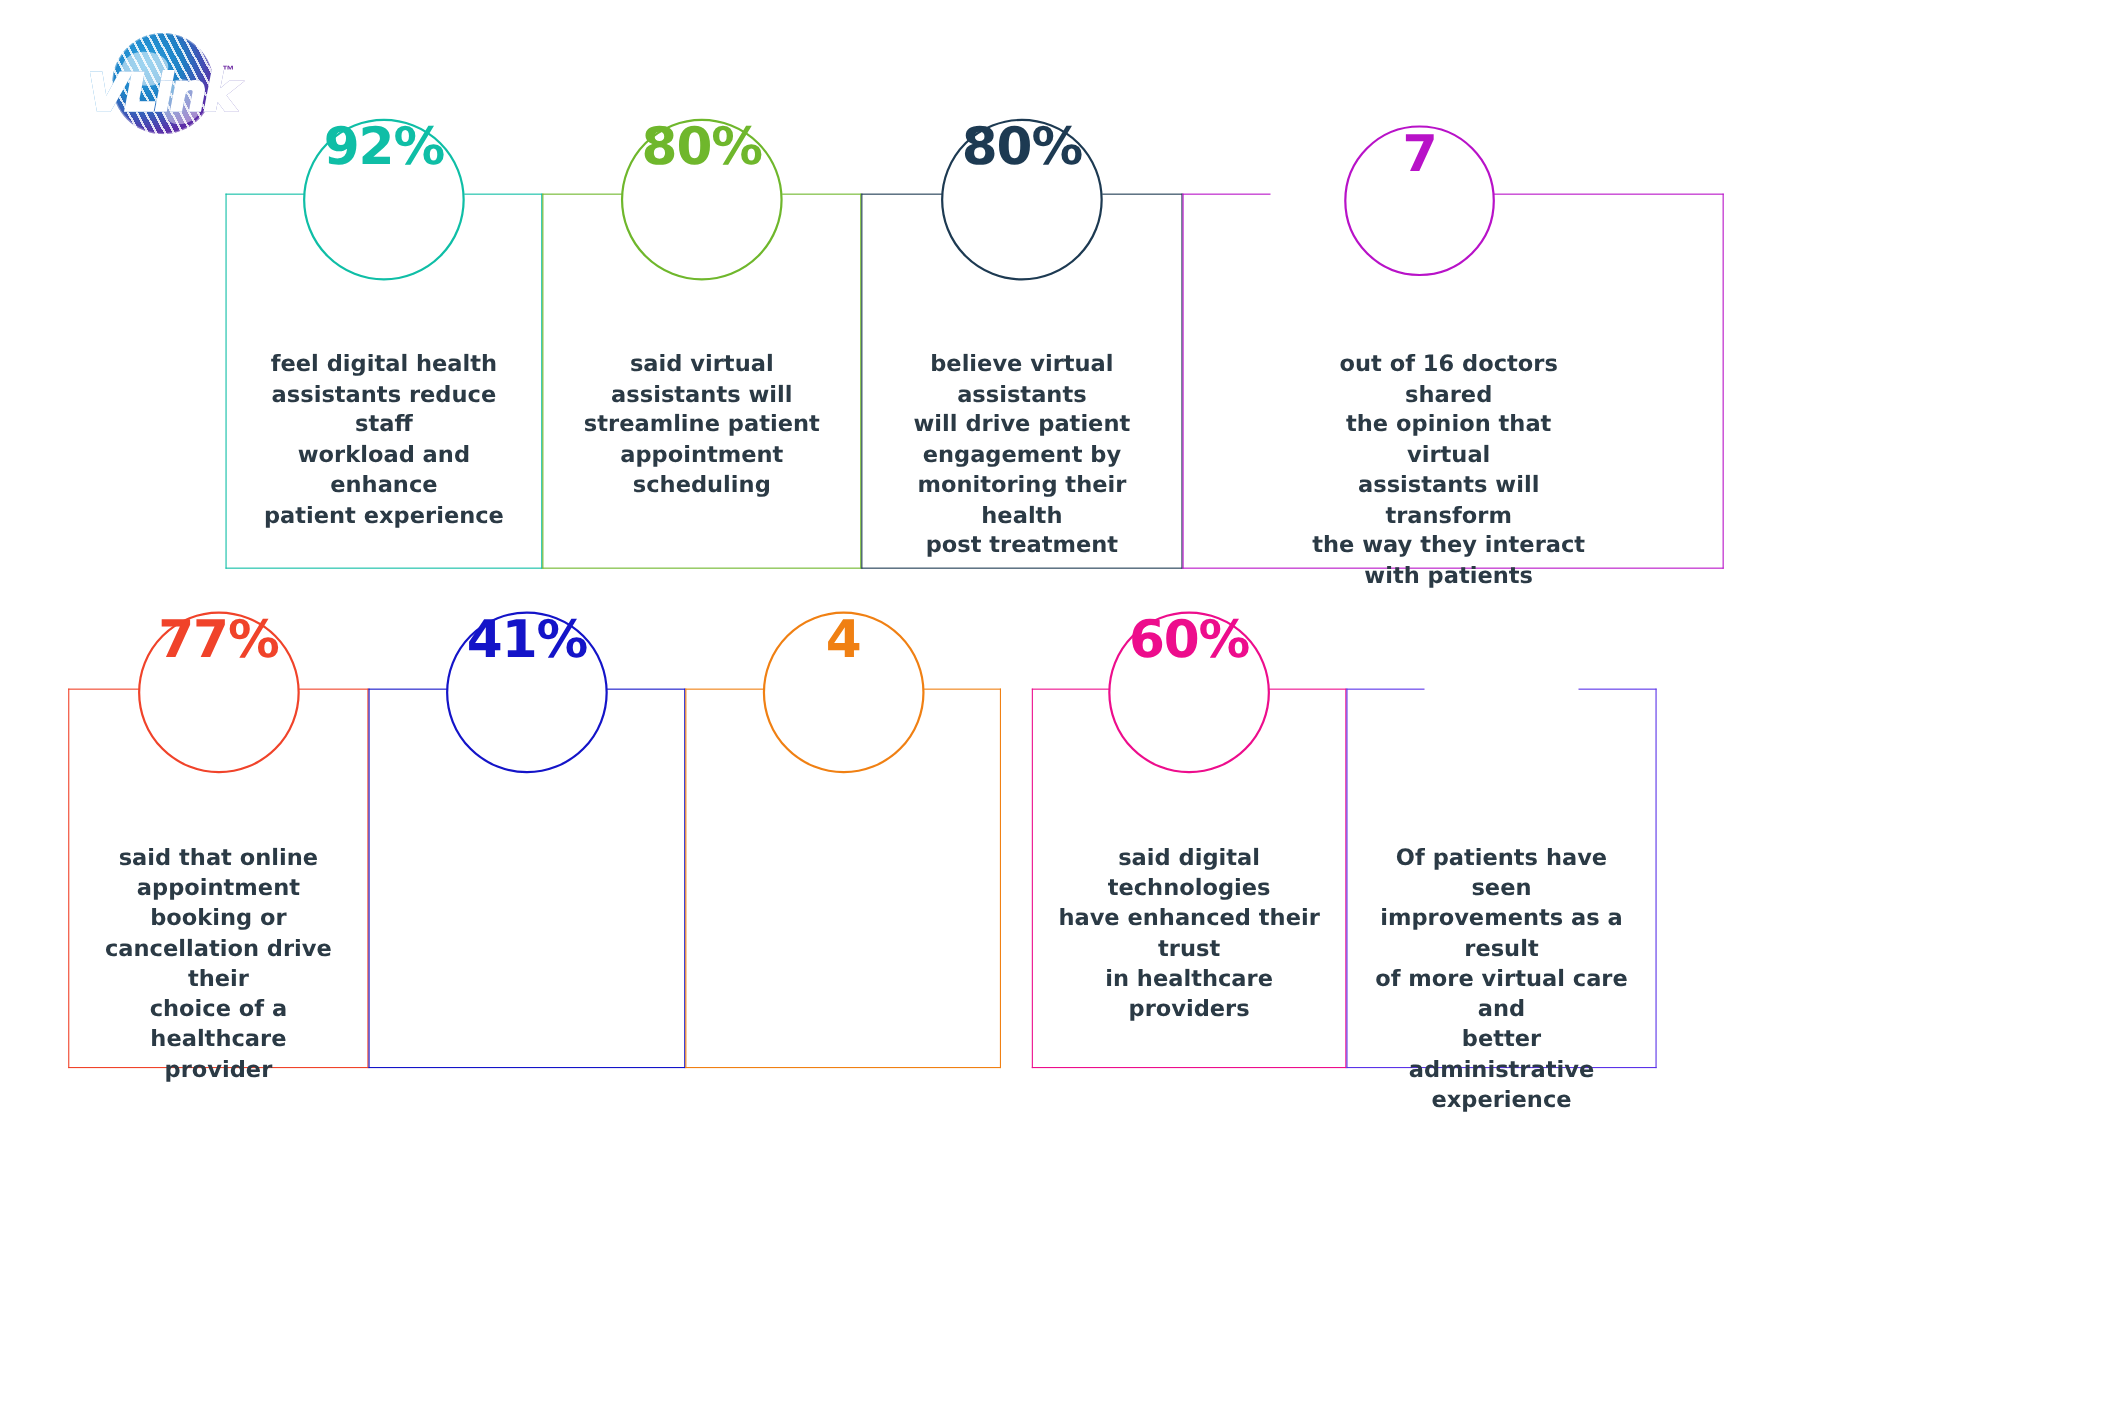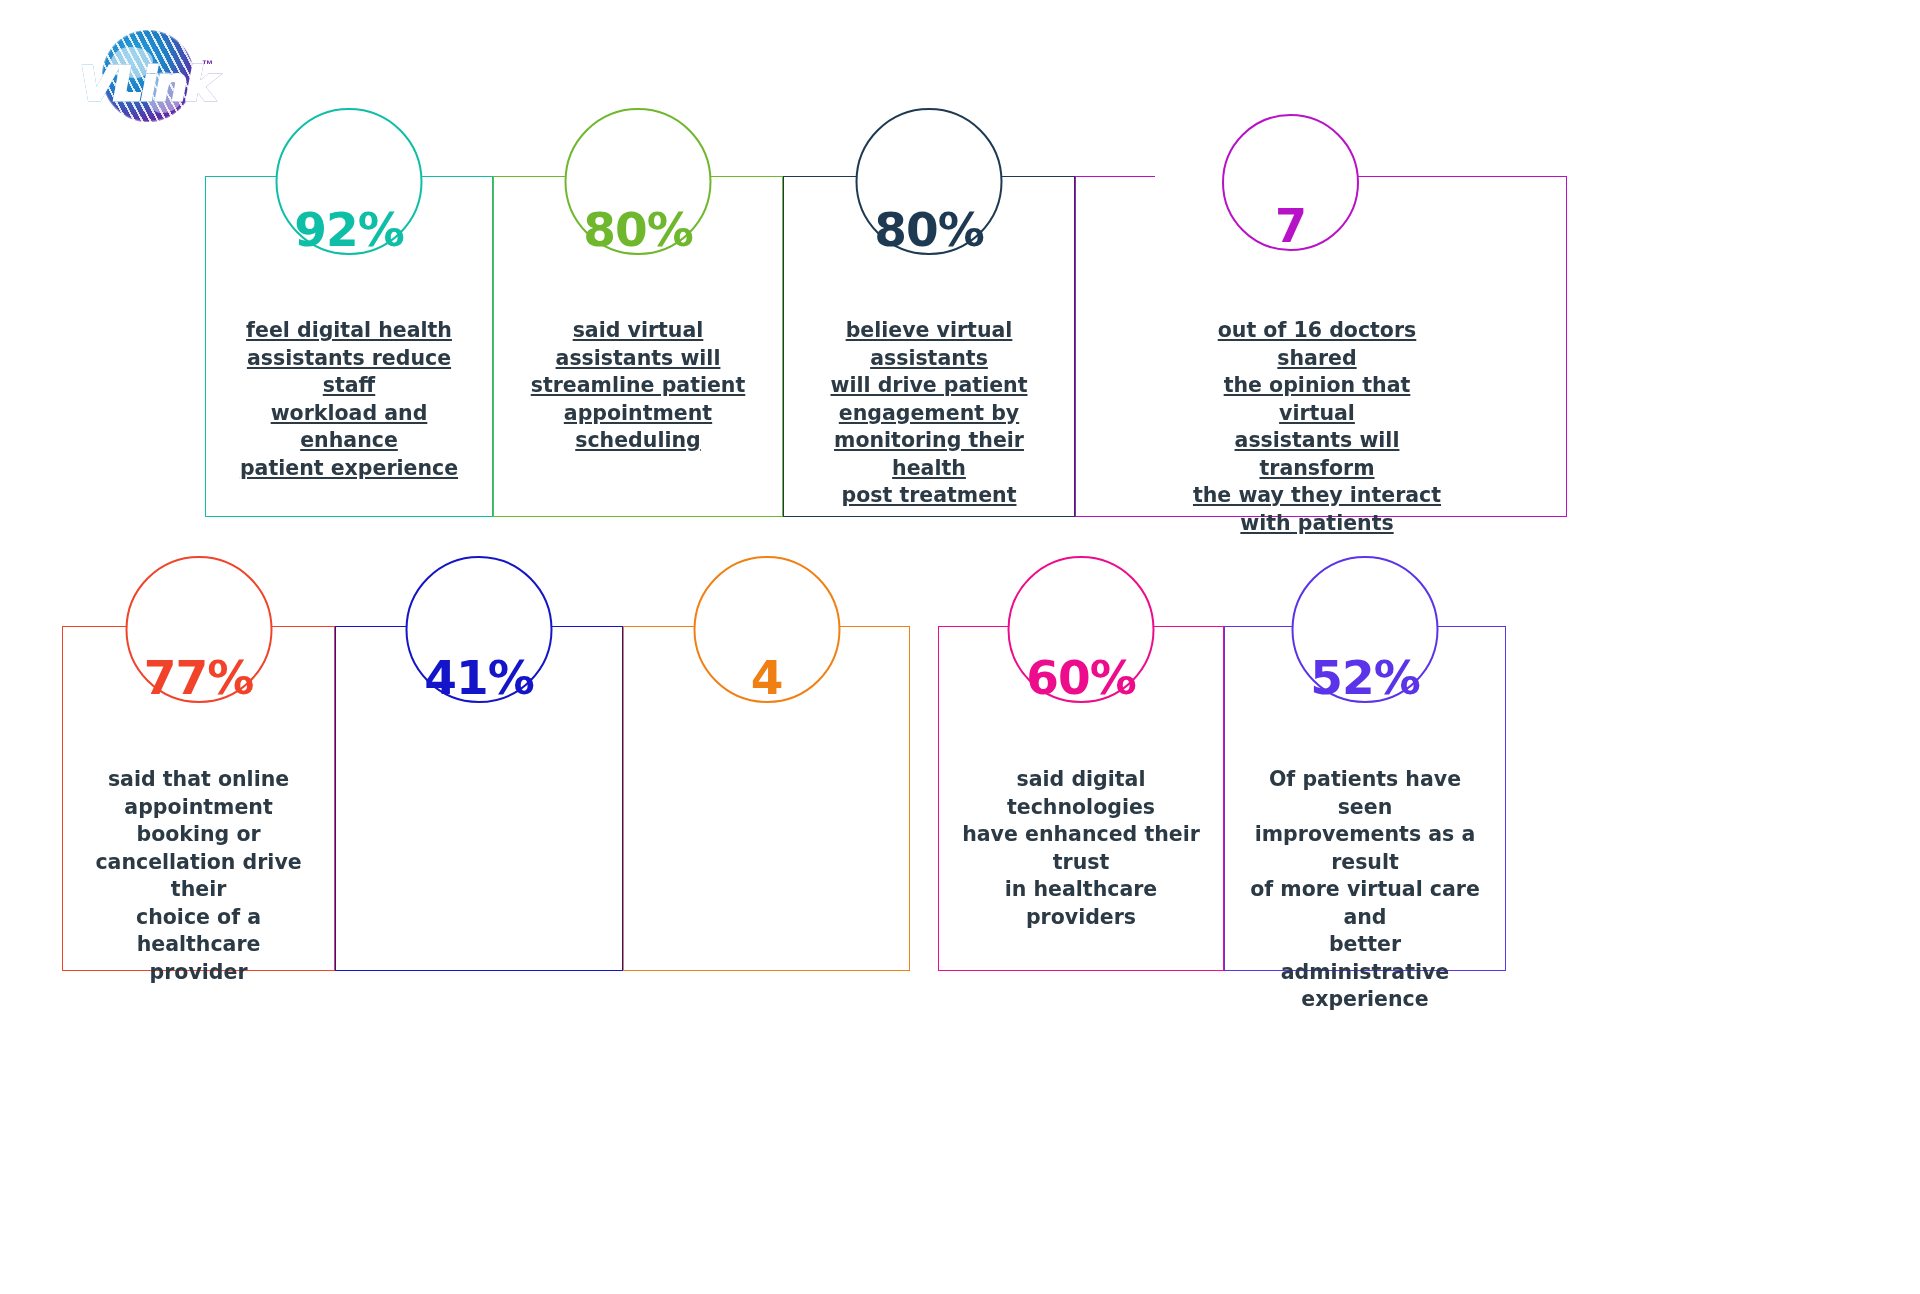--- a/index.html
+++ b/index.html
@@ -69,21 +69,21 @@
   }
   .card .top-stub-l{left:-0.8px;}
   .card .top-stub-r{right:-0.8px;}
 
   .bubble{
     position:absolute;
     left:50%;transform:translateX(-50%);
     border-radius:50%;
     border:2.2px solid var(--c);
     background:#ffffff;
-    display:flex;align-items:flex-end;justify-content:center;
+    display:flex;align-items:flex-start;justify-content:center;
     z-index:3;
   }
   .bubble .value{
     font-family:"DejaVu Sans", sans-serif;
     font-weight:bold;
     color:var(--c);
     line-height:1;
     letter-spacing:-1px;
     white-space:nowrap;
   }
@@ -101,21 +101,21 @@
   }
 
   
   #row-1 .card{height:341px;}
   #row-1 .card:nth-child(1){width:288px;}
   #row-1 .card:nth-child(2){width:290px;}
   #row-1 .card:nth-child(3){width:292px;}
   #row-1 .card:nth-child(4){width:492px;}
   #row-1 .bubble{top:-68px;width:143px;height:143px;}
   #row-1 .bubble .value{font-size:47px;}
-  #row-1 .desc{top:141px;text-decoration:underline;}
+  #row-1 .desc{top:141px;}
   #row-1 .card:nth-child(1) .top-stub-l{width:72px;}
   #row-1 .card:nth-child(1) .top-stub-r{width:71px;}
   #row-1 .card:nth-child(2) .top-stub-l{width:73px;}
   #row-1 .card:nth-child(2) .top-stub-r{width:72px;}
   #row-1 .card:nth-child(3) .top-stub-l{width:74px;}
   #row-1 .card:nth-child(3) .top-stub-r{width:73px;}
   
   #row-1 .card:nth-child(4) .bubble{
     width:133px;height:133px;top:-62px;left:146px;transform:none;
   }
@@ -247,23 +247,20 @@
       <span class="value">60%</span>
     </div>
     <div class="desc">said digital technologies
 have enhanced their trust
 in healthcare providers</div>
   </div>
 
   <div class="card" style="--c:#5B33E8">
     <span class="top-stub-l"></span>
     <span class="top-stub-r"></span>
-    <div class="bubble">
-      <span class="value">52%</span>
-    </div>
     <div class="desc">Of patients have seen
 improvements as a result
 of more virtual care and
 better administrative
 experience</div>
   </div>
 
 </div>
 
 </body></html>

